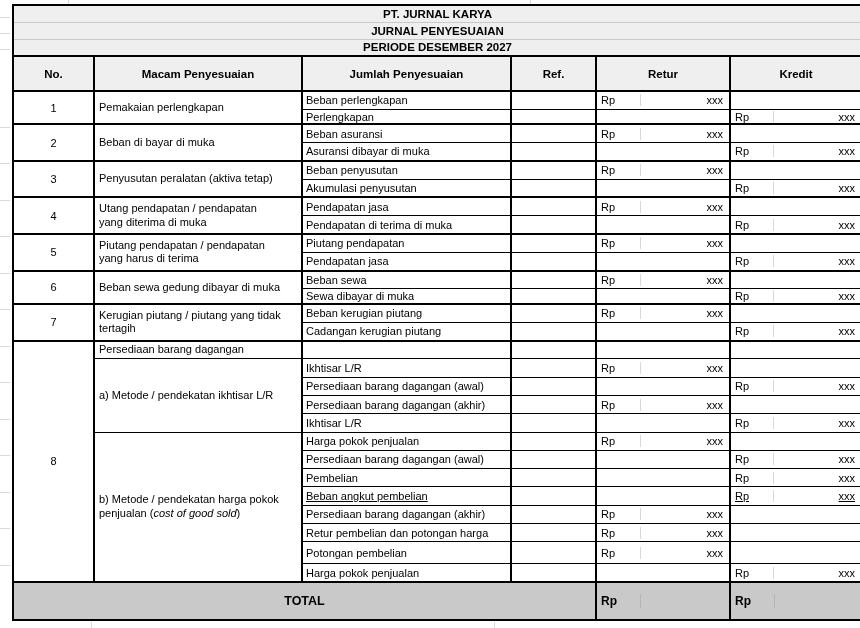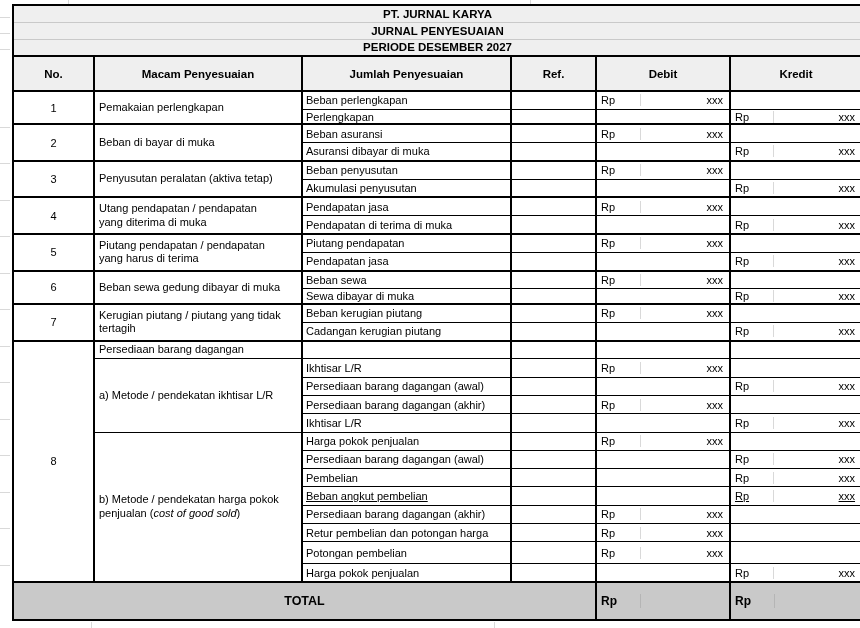--- a/index.html
+++ b/index.html
@@ -82,21 +82,21 @@
         <td class="titlecell" colspan="6">JURNAL PENYESUAIAN</td>
       </tr>
       <tr style="height:17px">
         <td class="titlecell" colspan="6">PERIODE DESEMBER 2027</td>
       </tr>
       <tr style="height:35px">
         <td class="headcell">No.</td>
         <td class="headcell">Macam Penyesuaian</td>
         <td class="headcell">Jumlah Penyesuaian</td>
         <td class="headcell">Ref.</td>
-        <td class="headcell">Debit</td>
+        <td class="headcell">Retur</td>
         <td class="headcell">Kredit</td>
       </tr>
 
       <tr style="height: 18.3px;">
           <td class="dcell no-cell gtop" rowspan="2">1</td>
           <td class="dcell macam-cell gtop" rowspan="2"><span>Pemakaian perlengkapan</span></td>
           <td class="dcell jumlah-cell gtop">Beban perlengkapan</td>
           <td class="dcell ref-cell gtop"></td>
           <td class="dcell debit-cell gtop">
             <div class="money">

